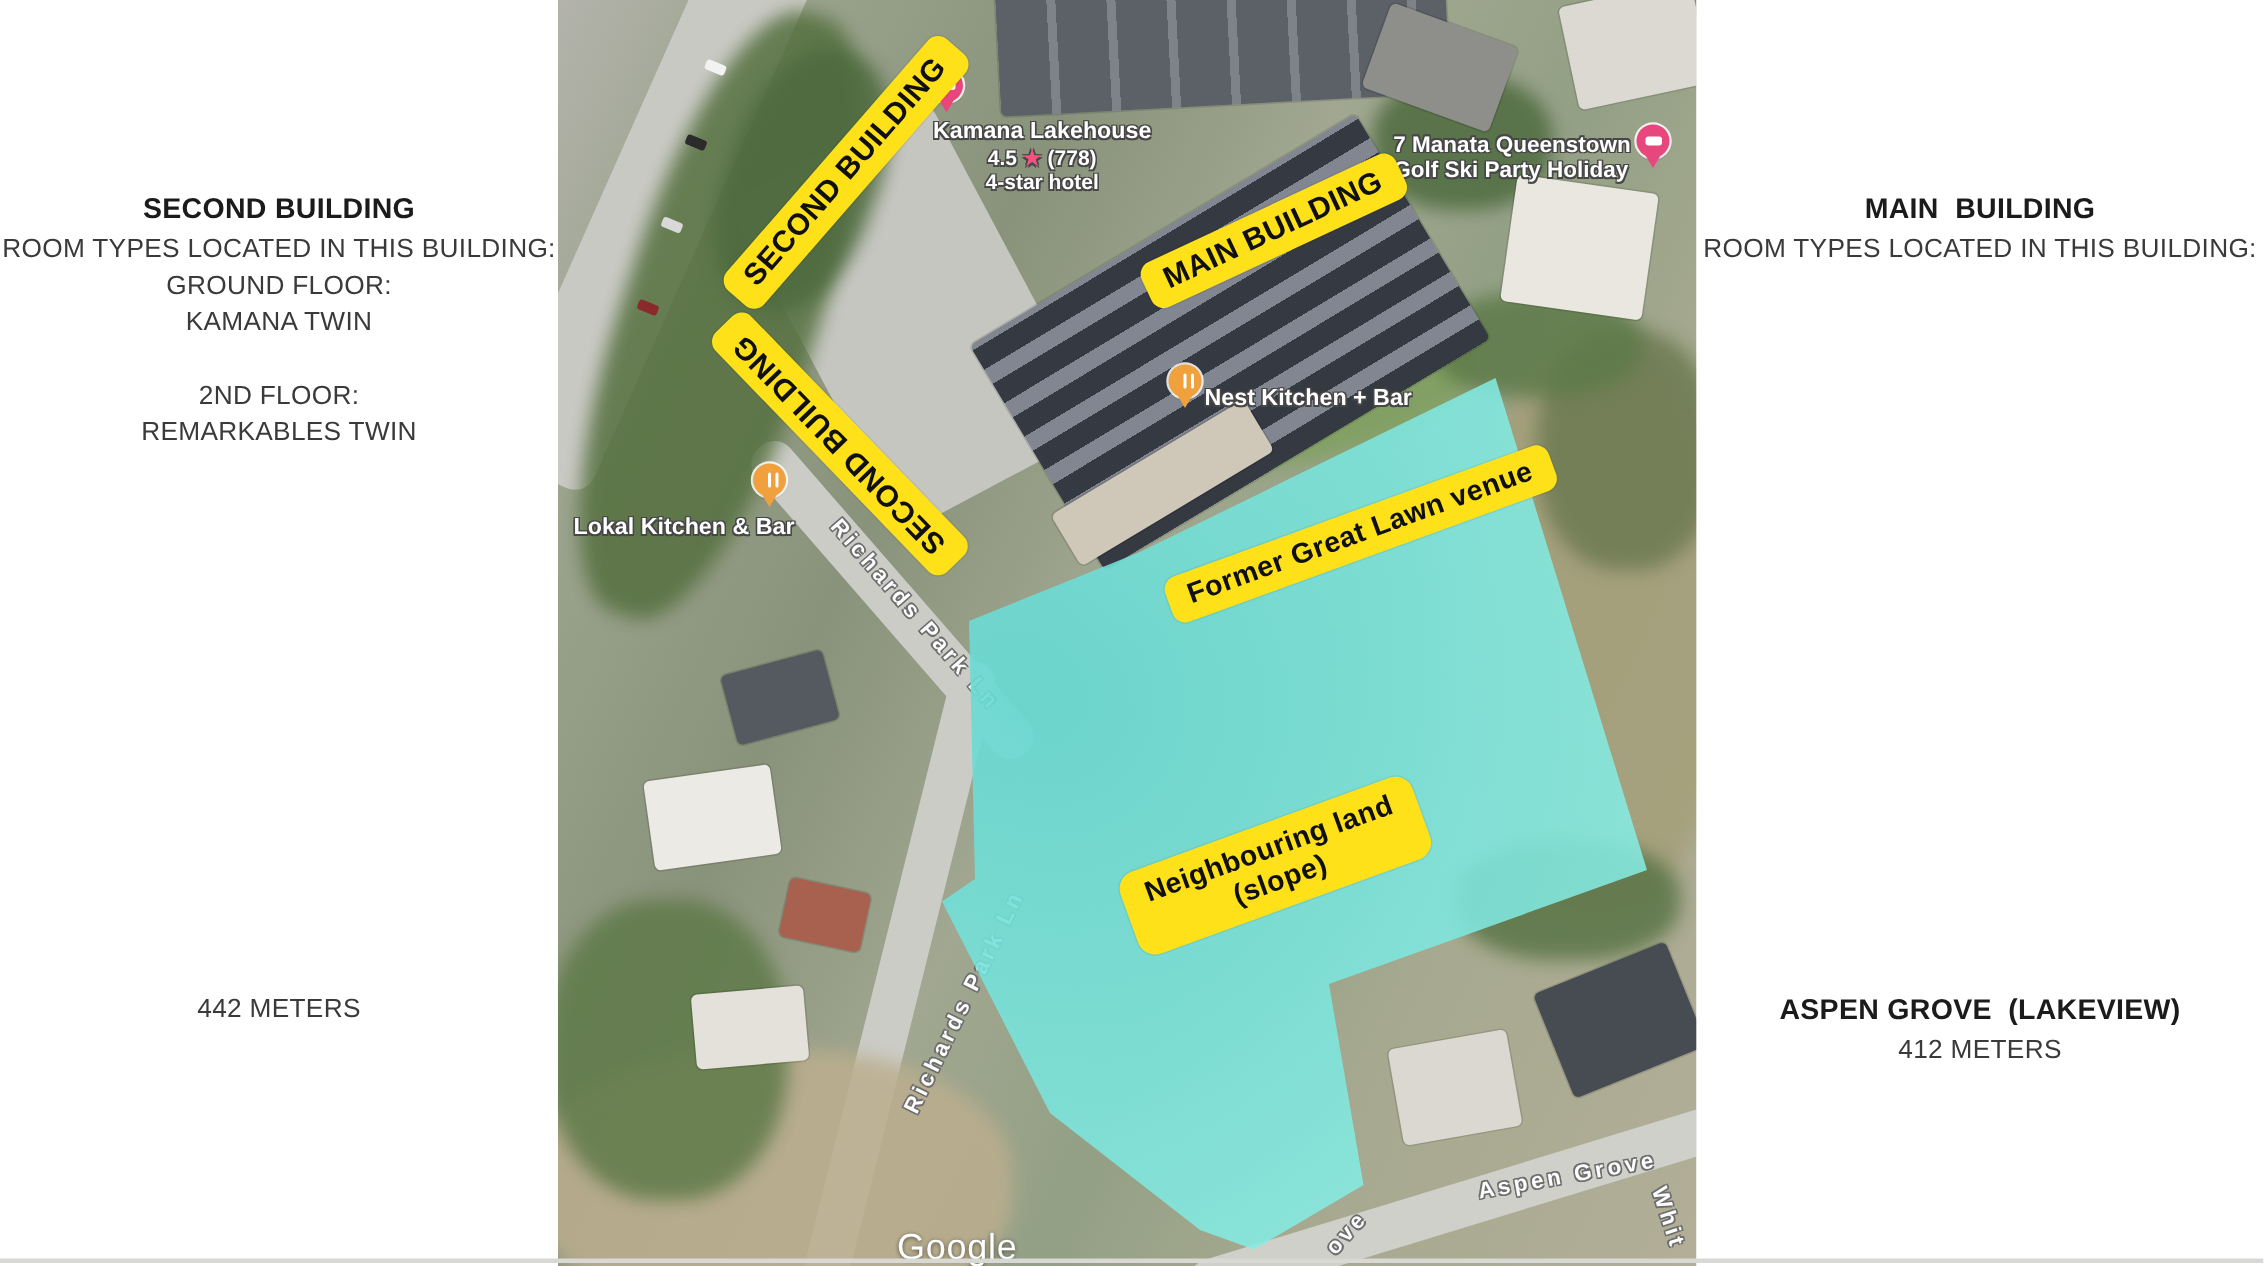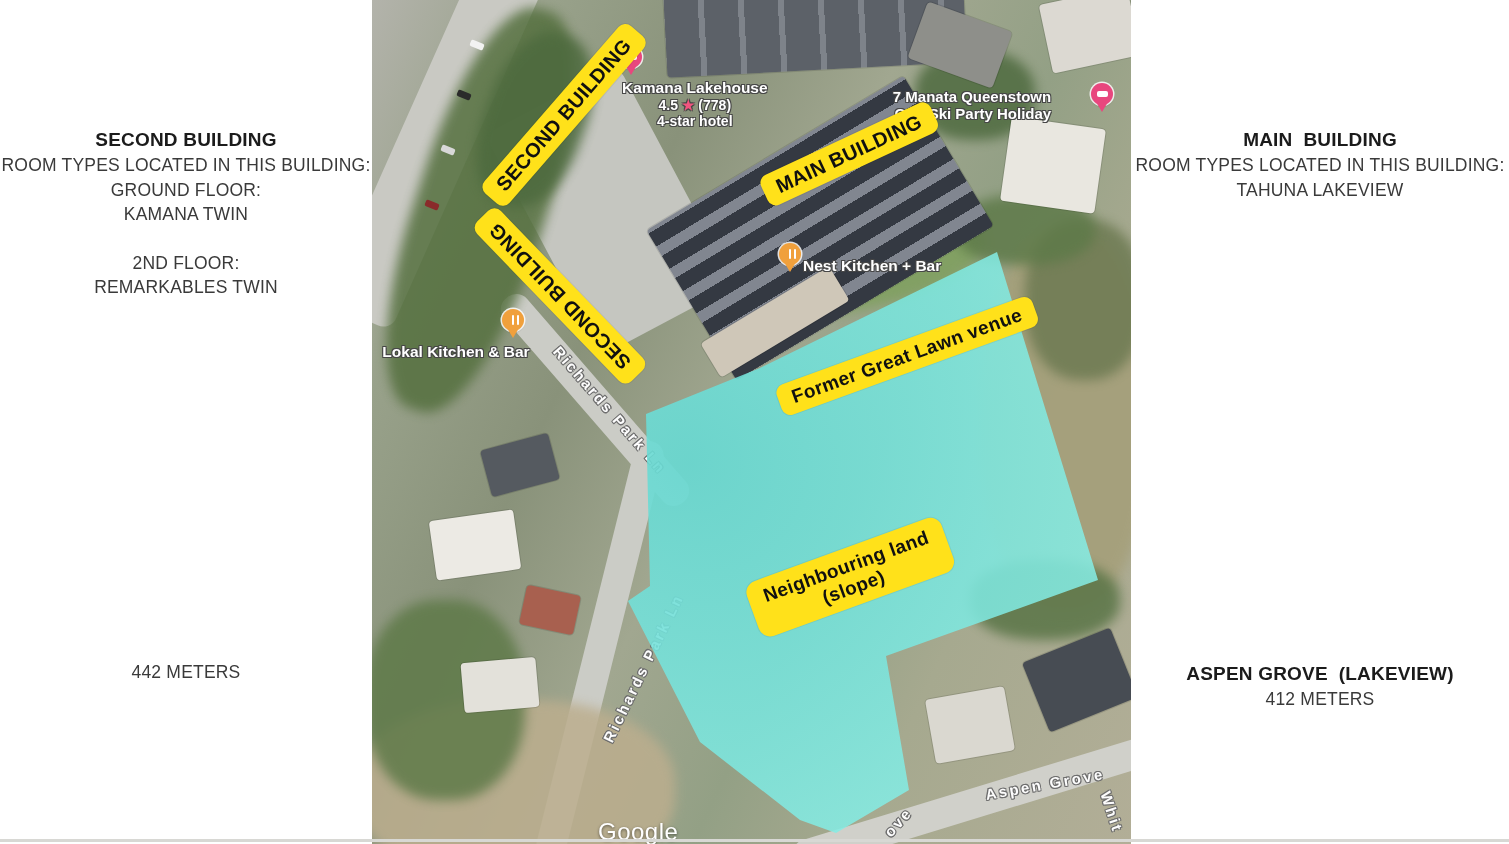--- a/index.html
+++ b/index.html
@@ -141,21 +141,21 @@
       </div>
       <div class="poi-sub">4-star hotel</div>
     </div>
 
     <div class="pin" style="left:730px;top:112px;">
       <div class="pin-head" style="background:#E8477E;">
           <div class="glyph-bed"></div>
         </div>
       <div class="pin-tail" style="border-top:10px solid #E8477E;"></div>
     </div>
-    <div class="poi" style="left:600px;top:88px;transform:translateX(-50%);text-align:right;">
+    <div class="poi" style="left:636px;top:88px;transform:translateX(-50%);text-align:left;">
       <div class="poi-name" style="font-size:15px;">7 Manata Queenstown</div>
       <div class="poi-name" style="font-size:15px;">Golf Ski Party Holiday</div>
     </div>
 
     <div class="pin" style="left:418px;top:272px;">
       <div class="pin-head" style="background:#F0A03C;">
           <div class="glyph-fork"></div>
         </div>
       <div class="pin-tail" style="border-top:10px solid #F0A03C;"></div>
     </div>
@@ -178,21 +178,20 @@
       <div>(slope)</div>
     </div>
 
     <div class="google-logo" style="left:226px;top:818px;">Google</div>
   </div>
 
   <aside class="panel right">
     <div class="info-block" style="top:126px;">
       <div class="h">MAIN  BUILDING</div>
       <div class="t">ROOM TYPES LOCATED IN THIS BUILDING:</div>
-      <div class="t">TAHUNA LAKEVIEW</div>
     </div>
     <div class="info-block" style="top:660px;">
       <div class="h">ASPEN GROVE  (LAKEVIEW)</div>
       <div class="t">412 METERS</div>
     </div>
   </aside>
 
   <div class="bottom-line"></div>
 </div>
 

